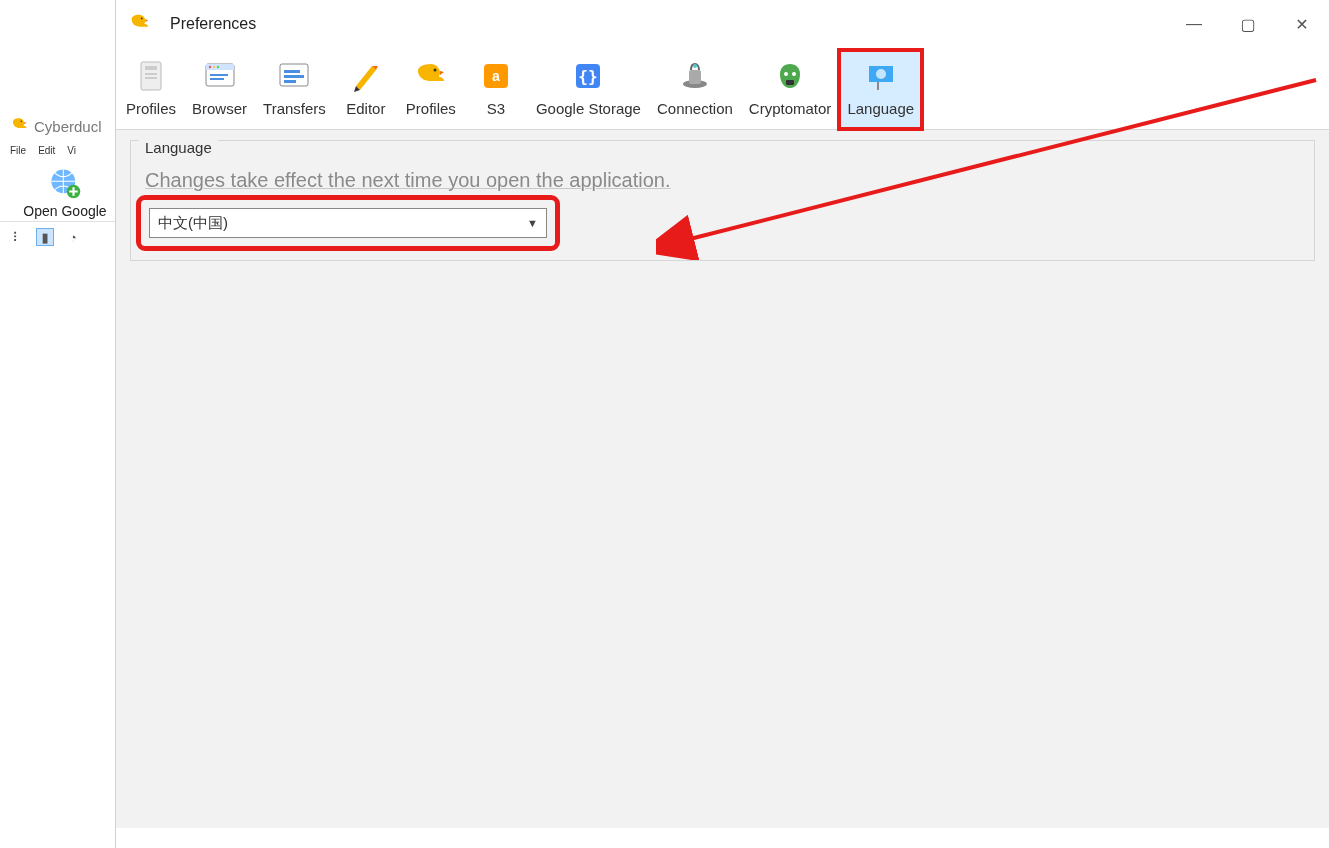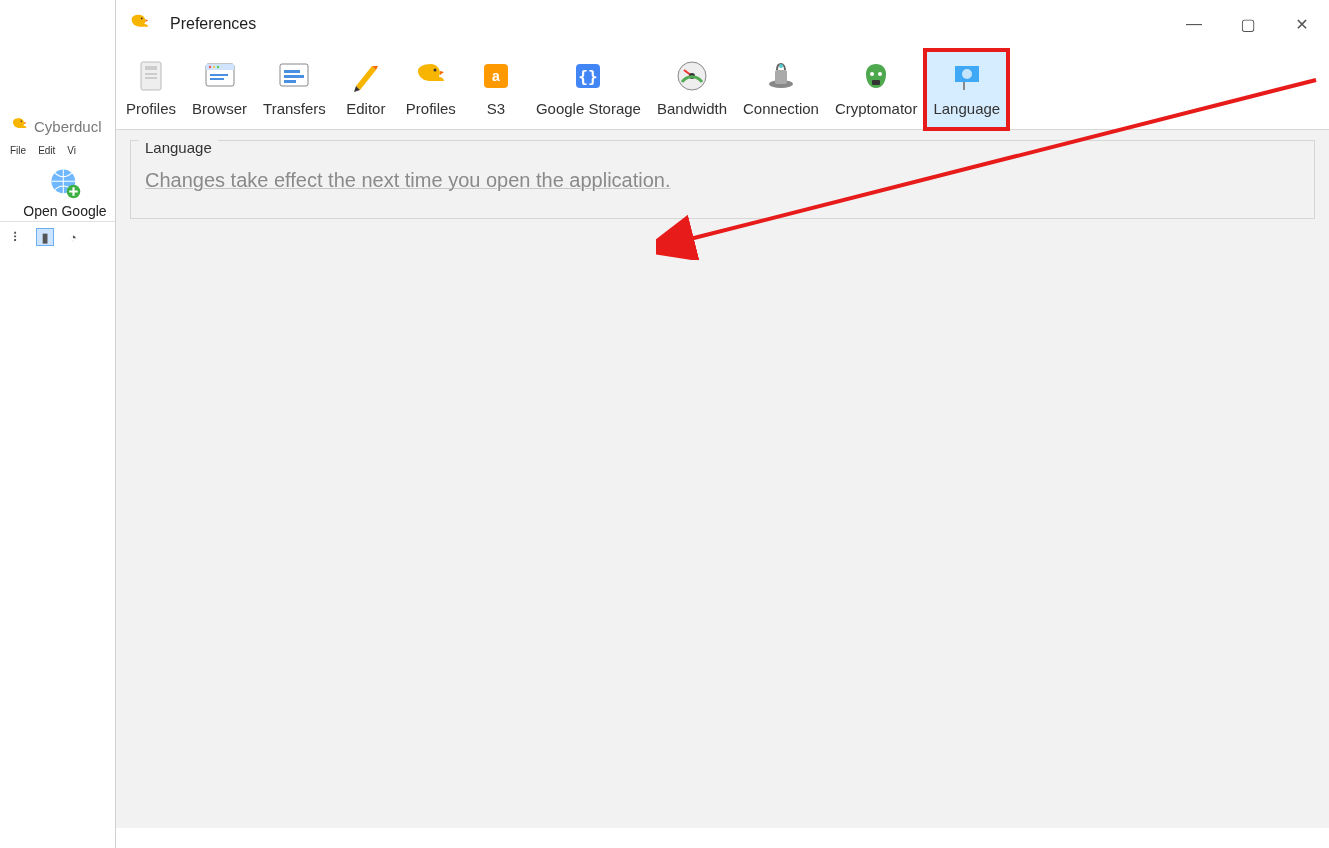--- a/index.html
+++ b/index.html
@@ -286,31 +286,20 @@
           <svg width="36" height="36" viewBox="0 0 36 36">
             <rect x="6" y="6" width="24" height="24" rx="4" fill="#4285f4"></rect>
             <text x="18" y="24" text-anchor="middle" fill="#fff" font-size="16" font-weight="bold" font-family="monospace">{}</text>
           </svg>
         </span>
       <span class="toolbar-label">Google Storage</span>
     </div>
     <div class="toolbar-item">
       <span class="toolbar-icon">
           <svg width="36" height="36" viewBox="0 0 36 36">
-            <circle cx="18" cy="18" r="14" fill="#eee" stroke="#888"></circle>
-            <path d="M18 18 L10 12" stroke="#e33" stroke-width="2"></path>
-            <circle cx="18" cy="18" r="3" fill="#333"></circle>
-            <path d="M8 24 A12 12 0 0 1 28 24" stroke="#5a5" stroke-width="3" fill="none"></path>
-          </svg>
-        </span>
-      <span class="toolbar-label">Bandwidth</span>
-    </div>
-    <div class="toolbar-item">
-      <span class="toolbar-icon">
-          <svg width="36" height="36" viewBox="0 0 36 36">
             <ellipse cx="18" cy="26" rx="12" ry="4" fill="#888"></ellipse>
             <rect x="12" y="12" width="12" height="14" rx="2" fill="#aaa"></rect>
             <path d="M14 12c0-4 2-6 4-6s4 2 4 6" stroke="#666" stroke-width="2" fill="none"></path>
             <circle cx="18" cy="8" r="2" fill="#5cc"></circle>
           </svg>
         </span>
       <span class="toolbar-label">Connection</span>
     </div>
     <div class="toolbar-item">
       <span class="toolbar-icon">
@@ -332,20 +321,26 @@
           </svg>
         </span>
       <span class="toolbar-label">Language</span>
     </div>
   </div>
 
   <div class="content">
     <div class="fieldset">
       <span class="fieldset-legend">Language</span>
       <div class="help-text">Changes take effect the next time you open the application.</div>
+      <div class="dropdown-wrap dropdown-red">
+        <div class="dropdown">
+          <span>中文(中国)</span>
+          <span class="dropdown-caret">▼</span>
+        </div>
+      </div>
     </div>
   </div>
 
   <svg class="annotation-arrow" width="680" height="200">
     <defs>
       <marker id="arrowhead" markerWidth="14" markerHeight="12" refX="2" refY="6" orient="auto">
         <path d="M0,0 L14,6 L0,12 Z" fill="#e81b1b"></path>
       </marker>
     </defs>
     <line x1="660" y1="20" x2="30" y2="180" stroke="#e81b1b" stroke-width="4" marker-end="url(#arrowhead)"></line>

